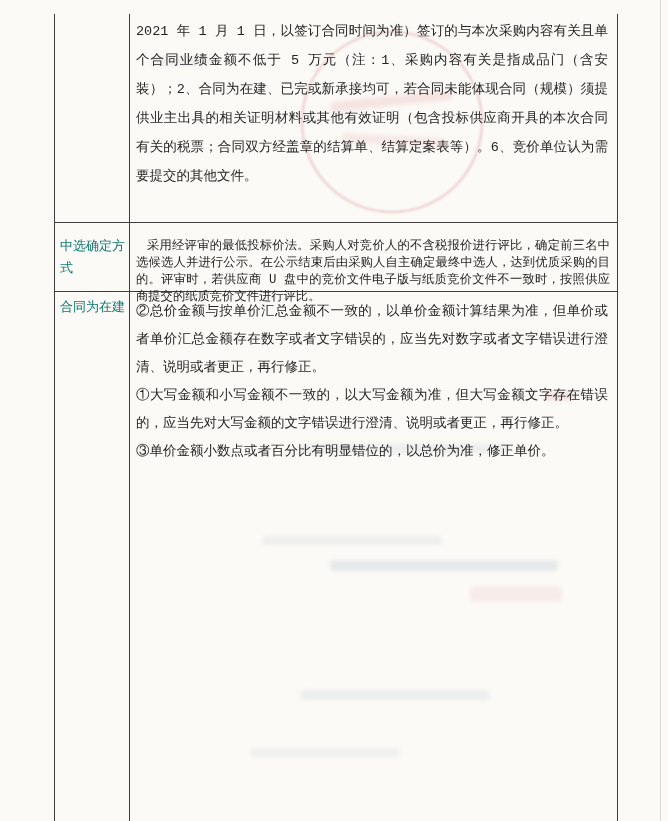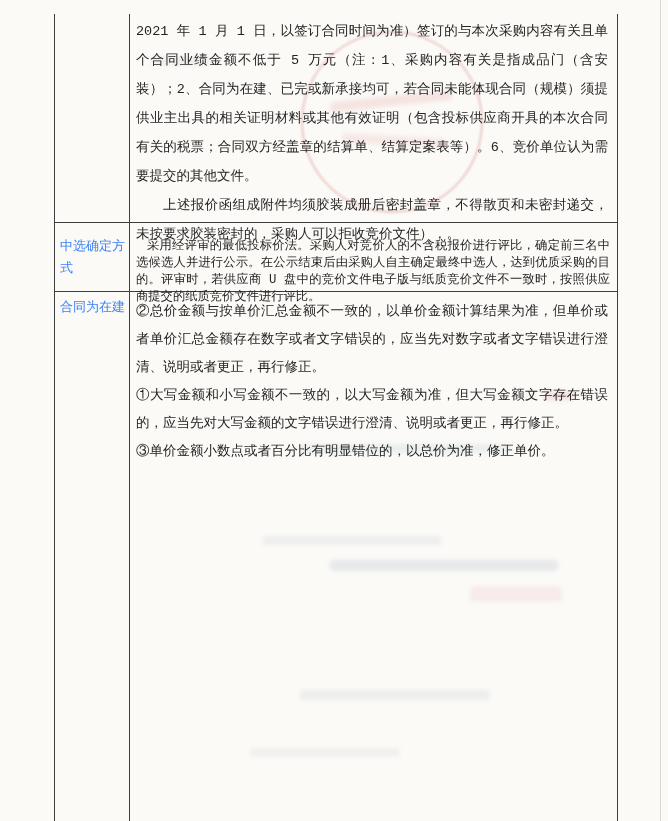--- a/index.html
+++ b/index.html
@@ -39,21 +39,21 @@
   .row-2 { height: 69px; }
   .row-3 { height: 539px; }
   .th {
     width: 75px;
     border-right: 1px solid #3e3e3e;
     font-size: 13px;
     line-height: 22px;
     text-align: justify;
     text-align-last: justify;
     padding: 13px 4px 0 5px;
-    color: #3b82f6;
+    color: #0f766e;
   }
   .row-3 .th { padding-top: 6px; line-height: 20px; }
   .td {
     flex: 1;
     min-width: 0;
     text-align: justify;
     color: #242424;
   }
   .td p { margin: 0; word-break: break-all; }
   
@@ -107,21 +107,20 @@
   <div class="smudge sm-gray-4"></div>
   <div class="smudge sm-gray-5"></div>
   <div class="smudge sm-gray-6"></div>
 
   <div class="doc-table">
 
     <div class="trow row-1">
       <div class="th"></div>
       <div class="td td-r1">
         <p>2021 年 1 月 1 日，以签订合同时间为准）签订的与本次采购内容有关且单个合同业绩金额不低于 5 万元（注：1、采购内容有关是指成品门（含安装）；2、合同为在建、已完或新承接均可，若合同未能体现合同（规模）须提供业主出具的相关证明材料或其他有效证明（包含投标供应商开具的本次合同有关的税票；合同双方经盖章的结算单、结算定案表等）。6、竞价单位认为需要提交的其他文件。</p>
-        <p class="ind">上述报价函组成附件均须胶装成册后密封盖章，不得散页和未密封递交，未按要求胶装密封的，采购人可以拒收竞价文件），。</p>
       </div>
     </div>
 
     <div class="trow row-2">
       <div class="th">中选确定方式</div>
       <div class="td td-r2">
         <p>采用经评审的最低投标价法。采购人对竞价人的不含税报价进行评比，确定前三名中选候选人并进行公示。在公示结束后由采购人自主确定最终中选人，达到优质采购的目的。评审时，若供应商 U 盘中的竞价文件电子版与纸质竞价文件不一致时，按照供应商提交的纸质竞价文件进行评比。</p>
       </div>
     </div>
 

